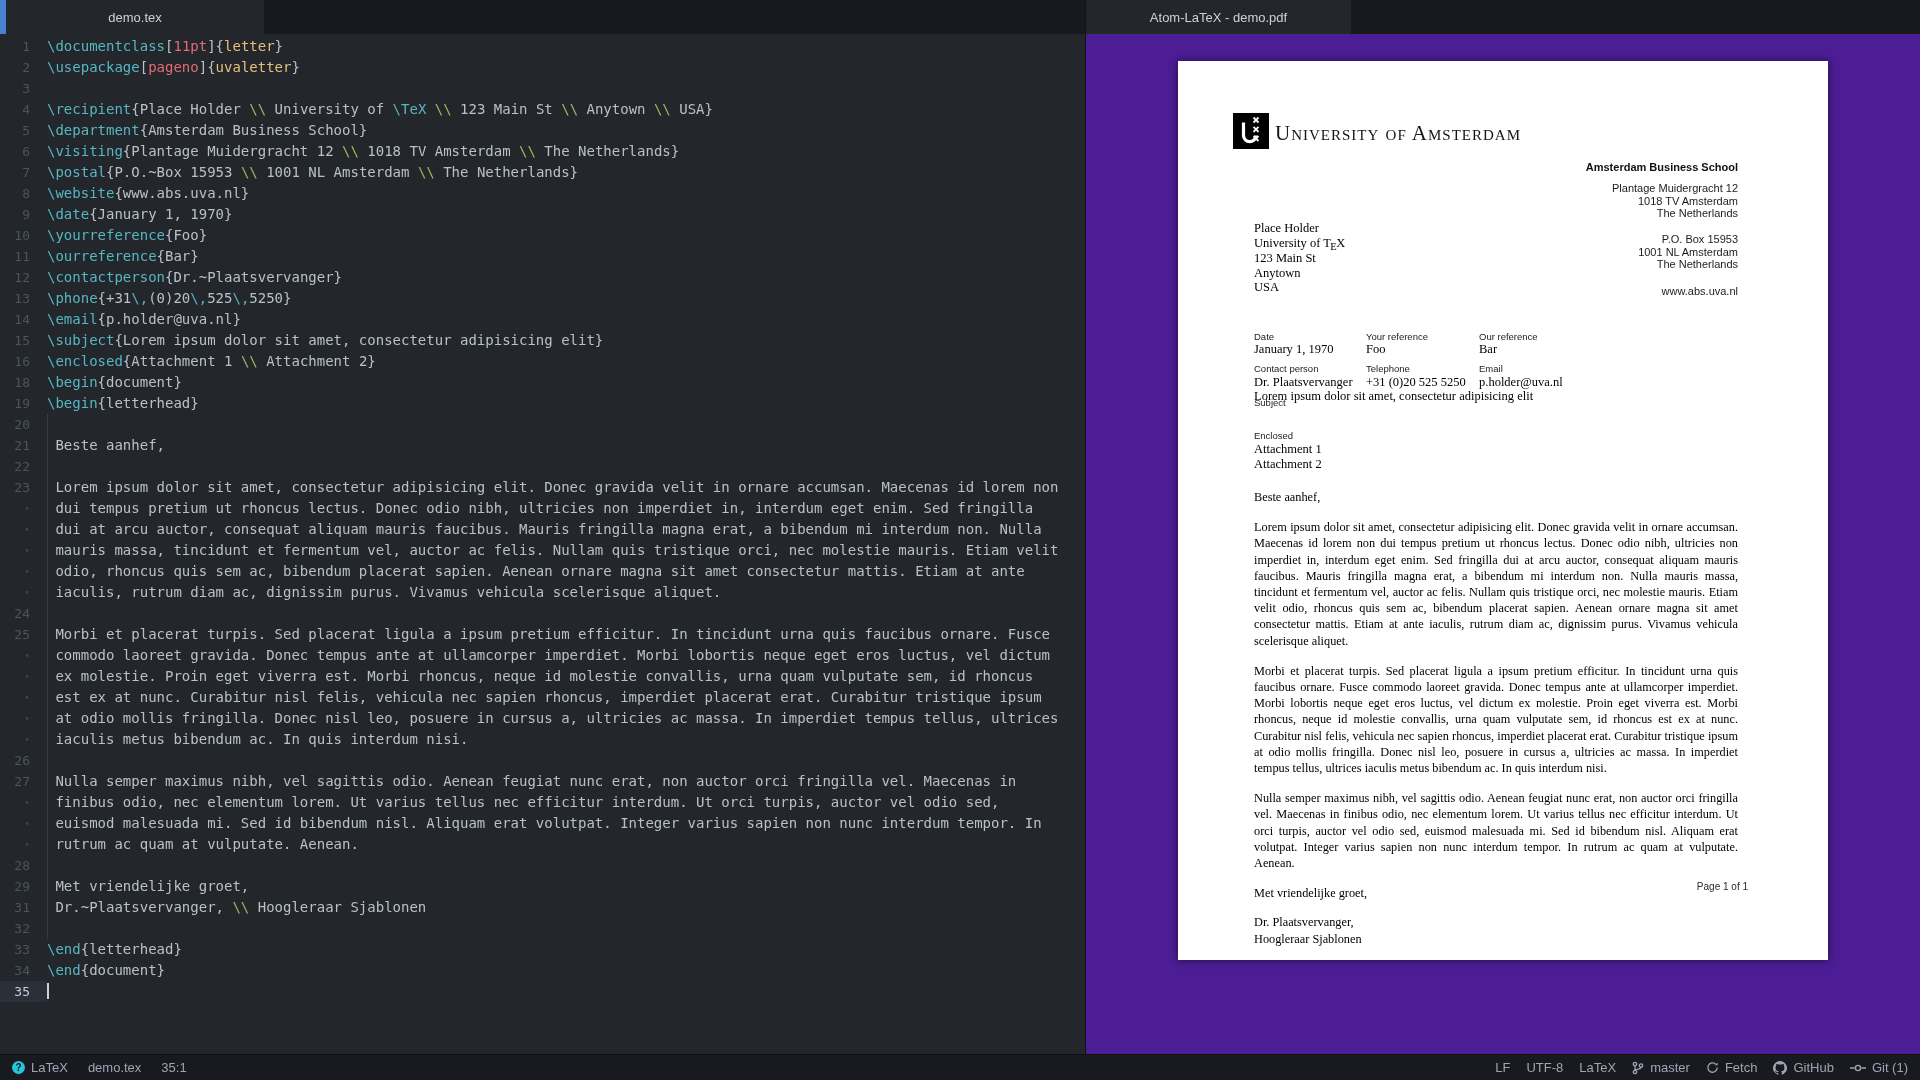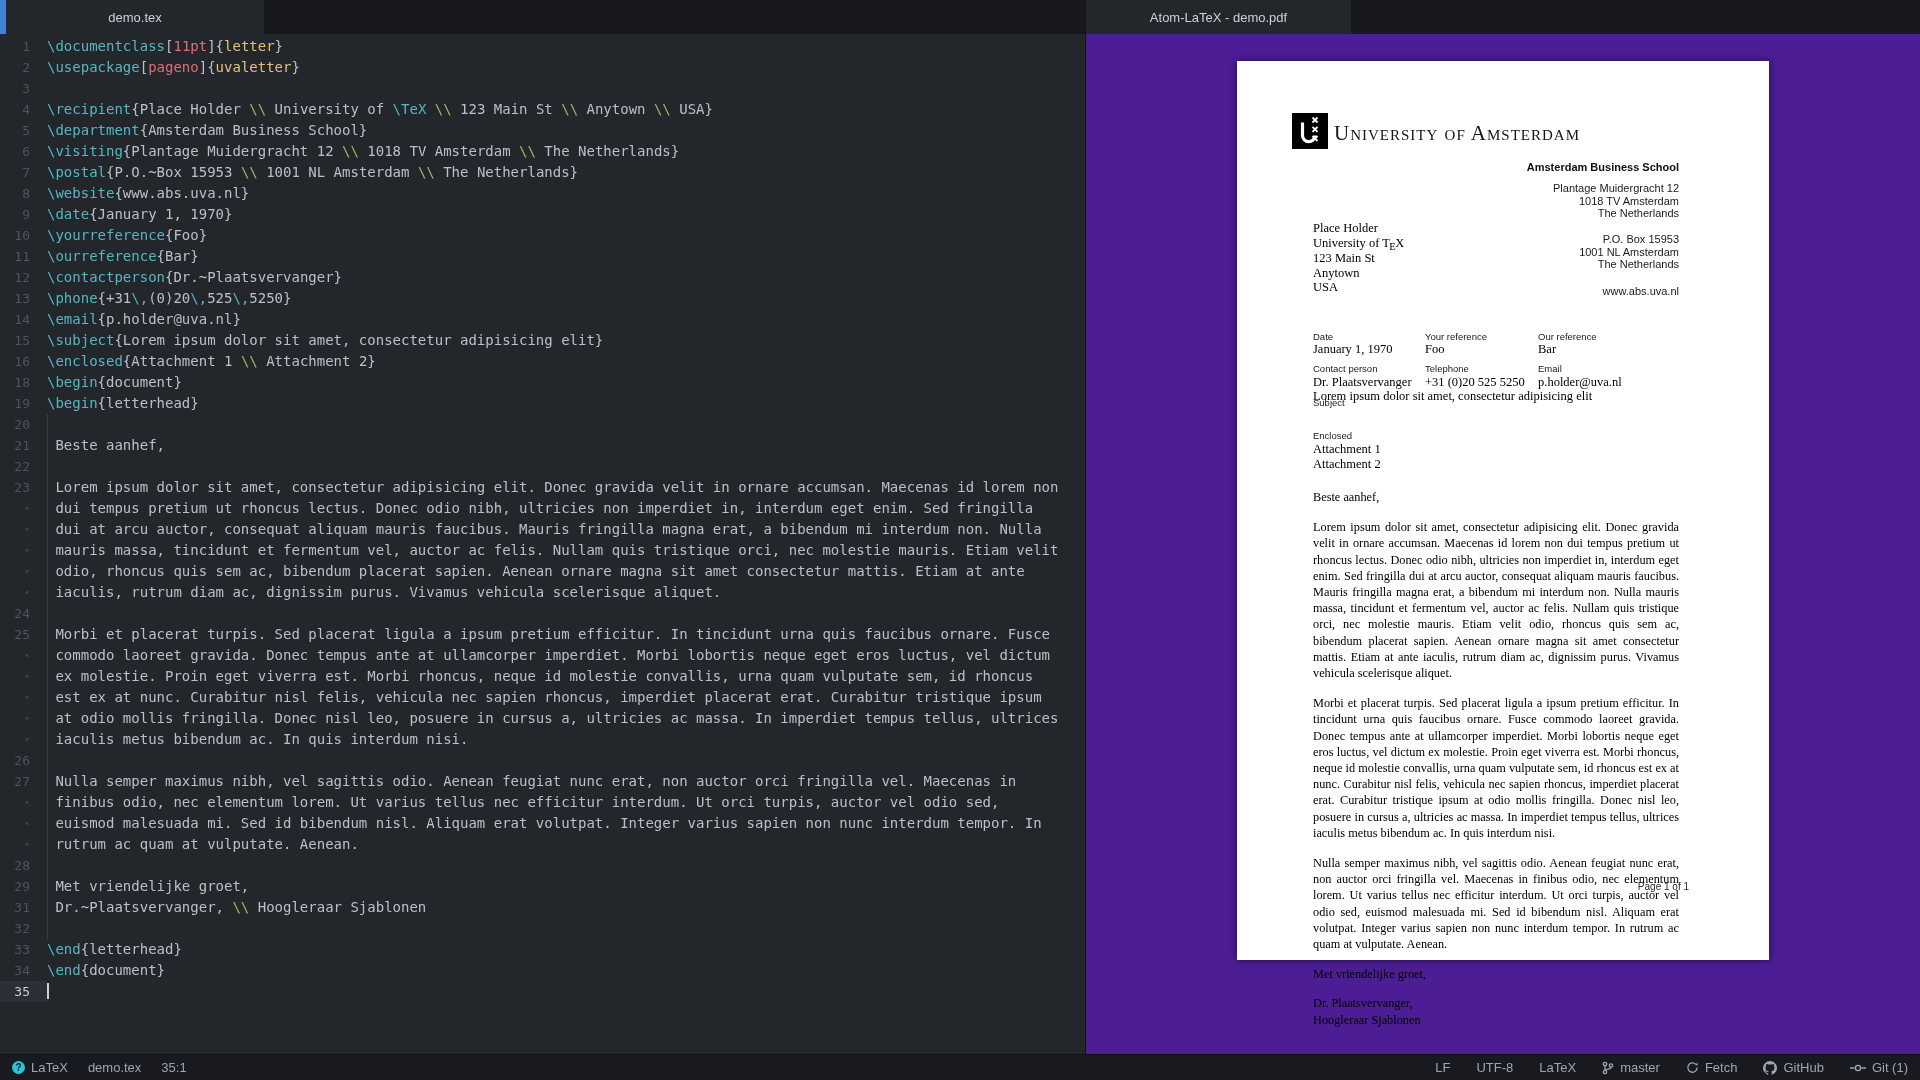--- a/index.html
+++ b/index.html
@@ -28,21 +28,21 @@
   .code.guide::before { content:""; position:absolute; left:0; top:0; bottom:0; width:1px; background:#363b44; }
   .caret { position:absolute; left:0; top:2px; width:2px; height:16px; background:#ccd2da; }
   .tok-cmd { color:#56b6c2; }
   .tok-red { color:#e06c75; }
   .tok-org { color:#e5c07b; }
   .tok-grn { color:#aab45f; }
   .tok-txt { color:#b9c0ca; }
 
   
   .pdf-view { flex:1; overflow:hidden; }
-  .page { position:relative; width:532px; height:899px; background:#ffffff; margin:27px auto 0 auto; box-shadow:0 0 8px rgba(0,0,0,0.55); color:#000; }
+  .page { position:relative; width:650px; height:899px; background:#ffffff; margin:27px auto 0 auto; box-shadow:0 0 8px rgba(0,0,0,0.55); color:#000; }
 
   .logo { position:absolute; left:55px; top:52px; width:36px; height:36px; }
   .brand { position:absolute; left:97px; top:60px; font-family:"Liberation Serif",serif; font-variant:small-caps; font-size:21px; letter-spacing:1px; color:#151515; }
 
   .dept { position:absolute; right:90px; top:100px; font-size:11px; font-weight:bold; color:#111; }
   .visiting { position:absolute; right:90px; top:121px; font-size:11px; line-height:12.5px; text-align:right; color:#1c1c1c; }
   .recipient { position:absolute; left:76px; top:160px; font-family:"Liberation Serif",serif; font-size:12.5px; line-height:14.5px; }
   .postal { position:absolute; right:90px; top:172px; font-size:11px; line-height:12.5px; text-align:right; color:#1c1c1c; }
   .website { position:absolute; right:90px; top:224px; font-size:11px; color:#1c1c1c; }
 
@@ -56,21 +56,21 @@
   .closing { margin-top:14px; }
   .signature { margin-top:13px; }
   .page-footer { position:absolute; right:80px; top:820px; font-size:10px; color:#2a2a2a; }
 
   .tex { letter-spacing:0; }
   .tex-e { display:inline-block; transform:translateY(2.5px); font-size:10.5px; margin:0 -0.5px; }
 
   
   .statusbar { position:absolute; left:0; right:0; bottom:0; height:26px; background:#181a1f; border-top:1px solid #101114; display:flex; align-items:center; font-size:13px; color:#9da5b4; padding:0 12px; }
   .sb-left { display:flex; align-items:center; gap:20px; }
-  .sb-right { margin-left:auto; display:flex; align-items:center; gap:26px; }
+  .sb-right { margin-left:auto; display:flex; align-items:center; gap:16px; }
   .sb-item { display:flex; align-items:center; gap:6px; cursor:default; }
   .latex-badge { width:13px; height:13px; border-radius:50%; background:#26c6da; color:#14161a; font-size:10px; font-weight:bold; display:flex; align-items:center; justify-content:center; }
   .sb-icon svg { display:block; }
 </style>
 </head>
 <body>
 
 <div class="window">
   <div class="main">
 

